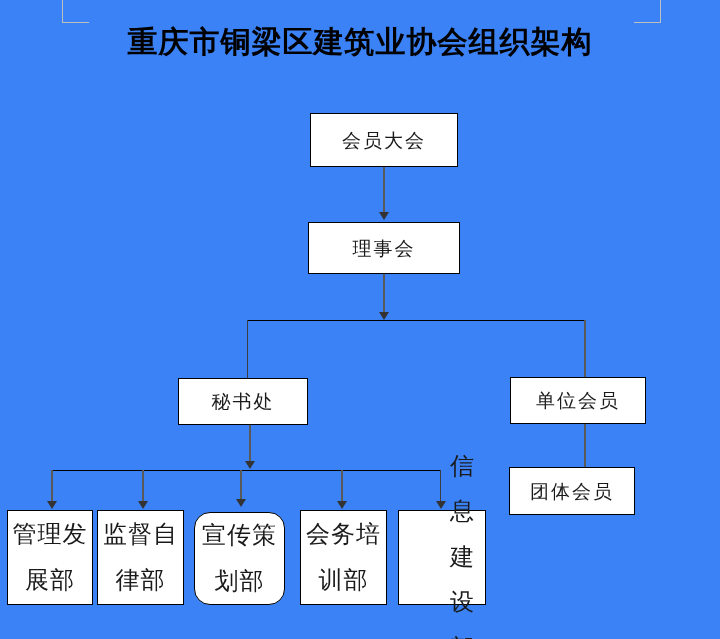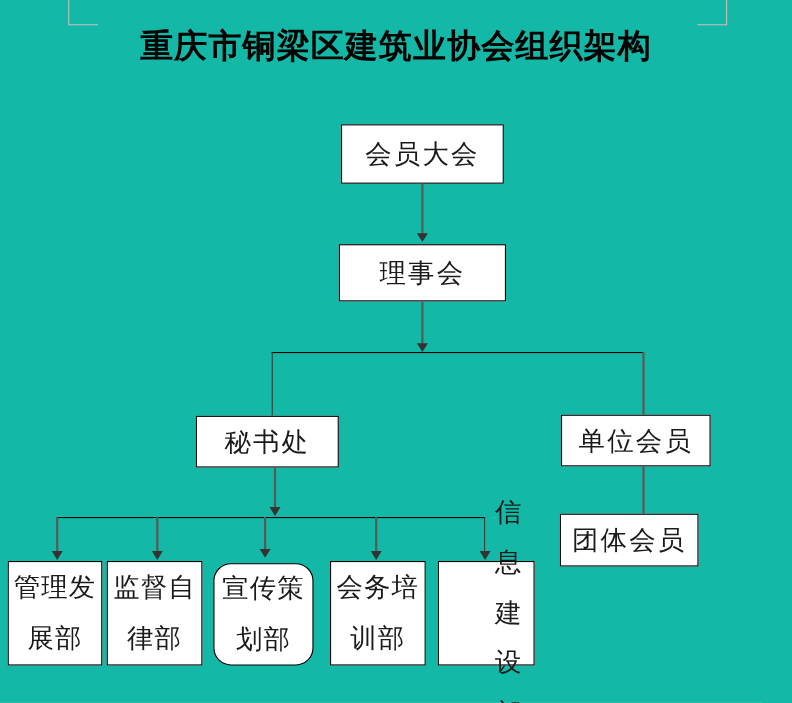--- a/index.html
+++ b/index.html
@@ -7,21 +7,21 @@
     padding: 0;
     background: #ffffff;
   }
   body {
     font-family: "DejaVu Serif", "Liberation Serif", serif;
   }
   #page {
     position: relative;
     width: 720px;
     height: 639px;
-    background: #14b8a6;
+    background: #3b82f6;
     overflow: hidden;
   }
 
   
   .corner {
     position: absolute;
     width: 26px;
     height: 22px;
   }
   .corner.tl {
@@ -56,21 +56,21 @@
   .node {
     position: absolute;
     box-sizing: border-box;
     border: 1px solid #000000;
     background: #ffffff;
     color: #1a1a1a;
     display: flex;
     align-items: center;
     justify-content: center;
     text-align: center;
-    font-size: 24px;
+    font-size: 19px;
     line-height: 1.0;
     font-family: "DejaVu Serif", "Liberation Serif", serif;
     letter-spacing: 2px;
   }
   .node.dept {
     font-size: 24px;
     line-height: 1.9;
     letter-spacing: 1px;
     padding: 0 4px;
   }

